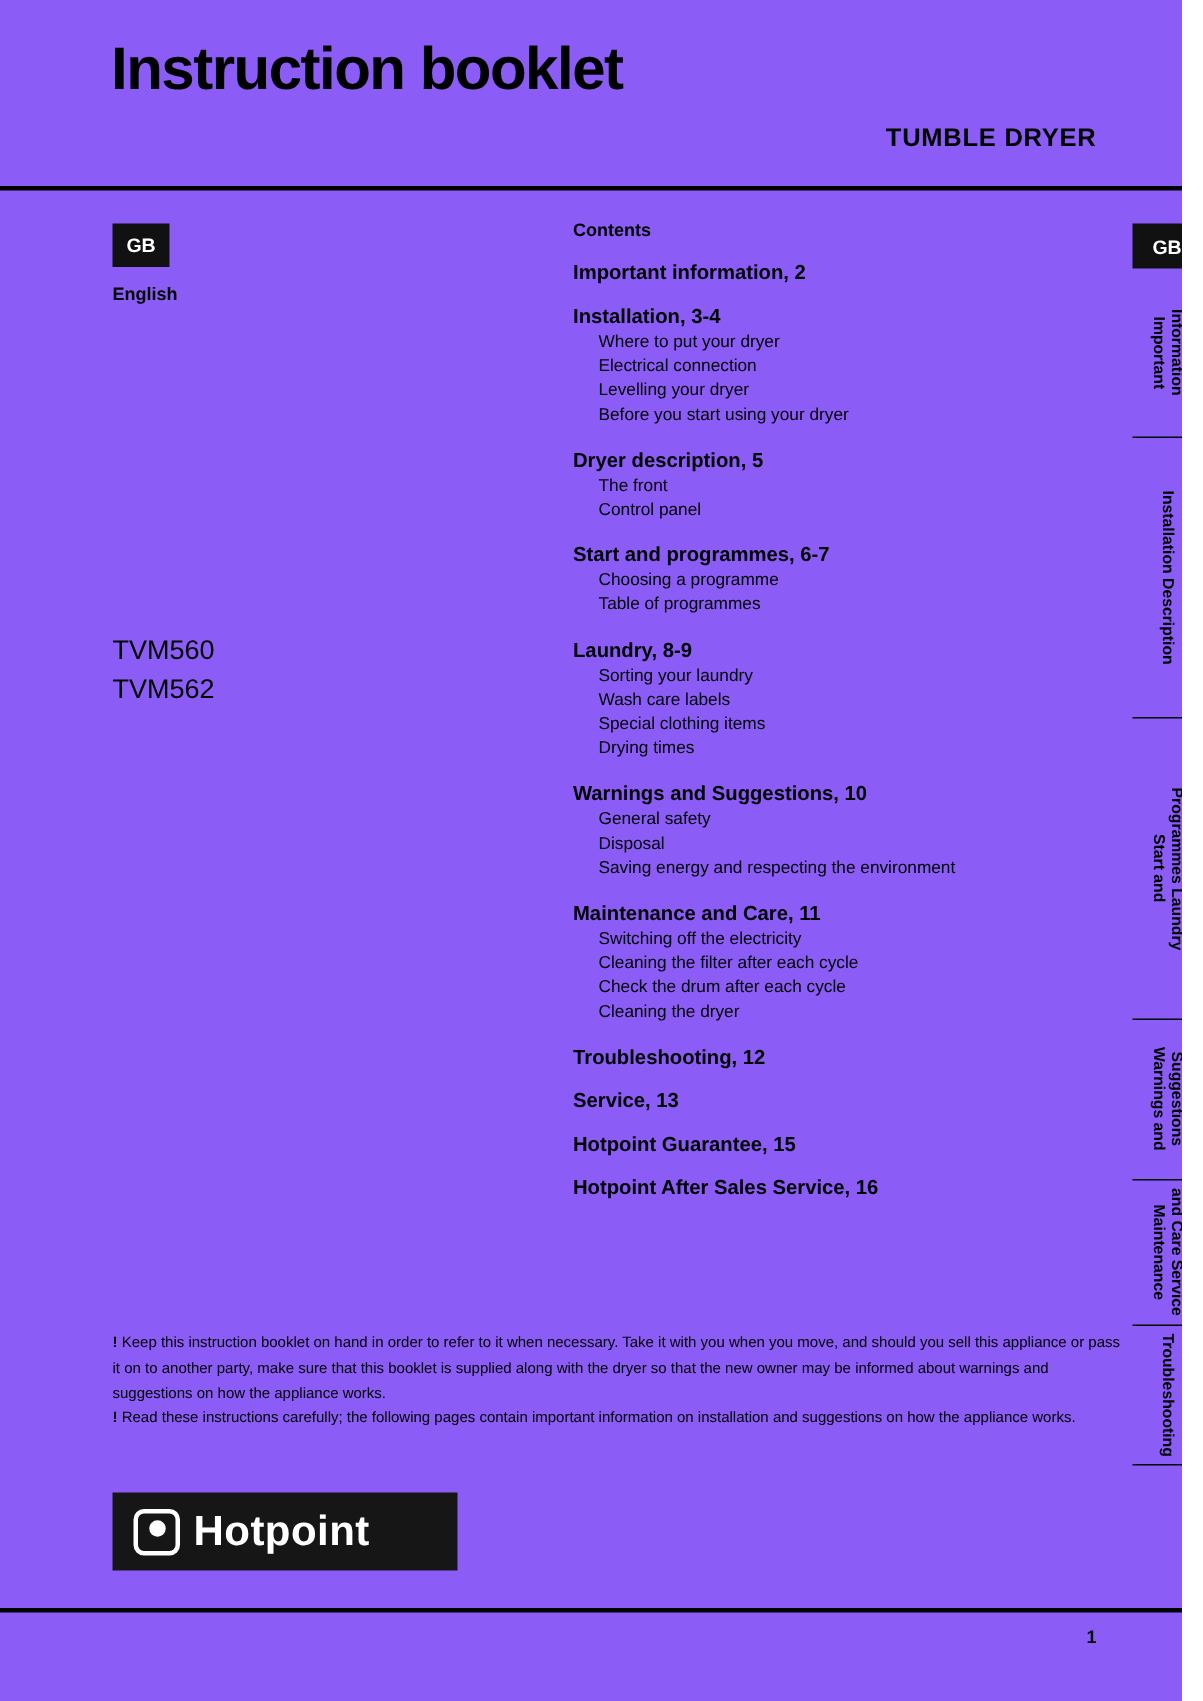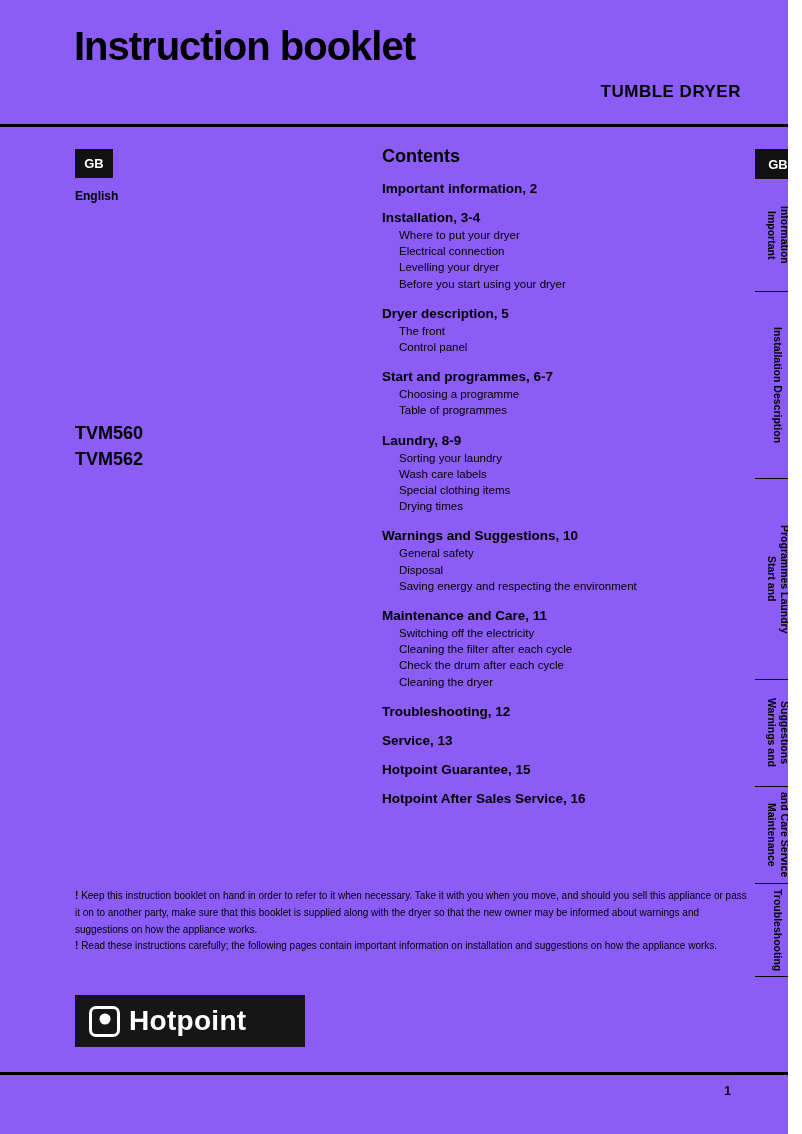--- a/index.html
+++ b/index.html
@@ -2,27 +2,27 @@
 <html><head>
 <meta charset="utf-8">
 <style>
   html,body{margin:0;padding:0;background:#ffffff;}
   body{font-family:"Liberation Sans","DejaVu Sans",sans-serif;color:#000;}
   .page{position:relative;width:788px;height:1134px;background:#8b5cf6;overflow:hidden;}
   .rule{position:absolute;left:0;width:802px;height:3px;background:#000;}
   #top-rule{top:124px;}
   #bottom-rule{top:1072px;}
   .doc-title{position:absolute;left:74px;top:24px;font-size:40px;font-weight:bold;letter-spacing:-1px;}
-  .doc-subtitle{position:absolute;right:47px;top:82px;font-size:17px;font-weight:bold;letter-spacing:0.5px;}
+  .doc-subtitle{position:absolute;right:57px;top:82px;font-size:17px;font-weight:bold;letter-spacing:0.5px;}
   .badge{background:#111;color:#fff;font-weight:bold;display:flex;align-items:center;justify-content:center;}
   #gb-badge{position:absolute;left:75px;top:149px;width:38px;height:29px;font-size:13px;}
   .language{position:absolute;left:75px;top:189px;font-size:12px;font-weight:bold;}
-  .models{position:absolute;left:75px;top:420px;font-size:18px;font-weight:bold;line-height:26px;}
+  .models{position:absolute;left:75px;top:420px;font-size:18px;font-weight:normal;line-height:26px;}
   .contents{position:absolute;left:382px;top:146px;width:362px;}
-  .contents h2{margin:0 0 2px 0;font-size:18px;}
+  .contents h2{margin:0 0 2px 0;font-size:12px;}
   .contents .sec{margin-top:14px;}
   .contents .sec h3{margin:0 0 2px 0;font-size:13.5px;}
   .contents .sec ul{margin:0;padding:0 0 0 17px;list-style:none;}
   .contents .sec li{font-size:11.5px;line-height:16.2px;}
   .sidebar{position:absolute;left:755px;top:149px;width:46px;}
   #sidebar-gb{width:46px;height:30px;font-size:13px;}
   .tab{border-bottom:1px solid #000;display:flex;align-items:center;justify-content:center;}
   .vtext{writing-mode:vertical-lr;font-weight:bold;font-size:10.5px;line-height:12.5px;text-align:center;}
   .notes{position:absolute;left:75px;top:888px;width:672px;font-size:10px;line-height:16.8px;}
   .notes p{margin:0;}

